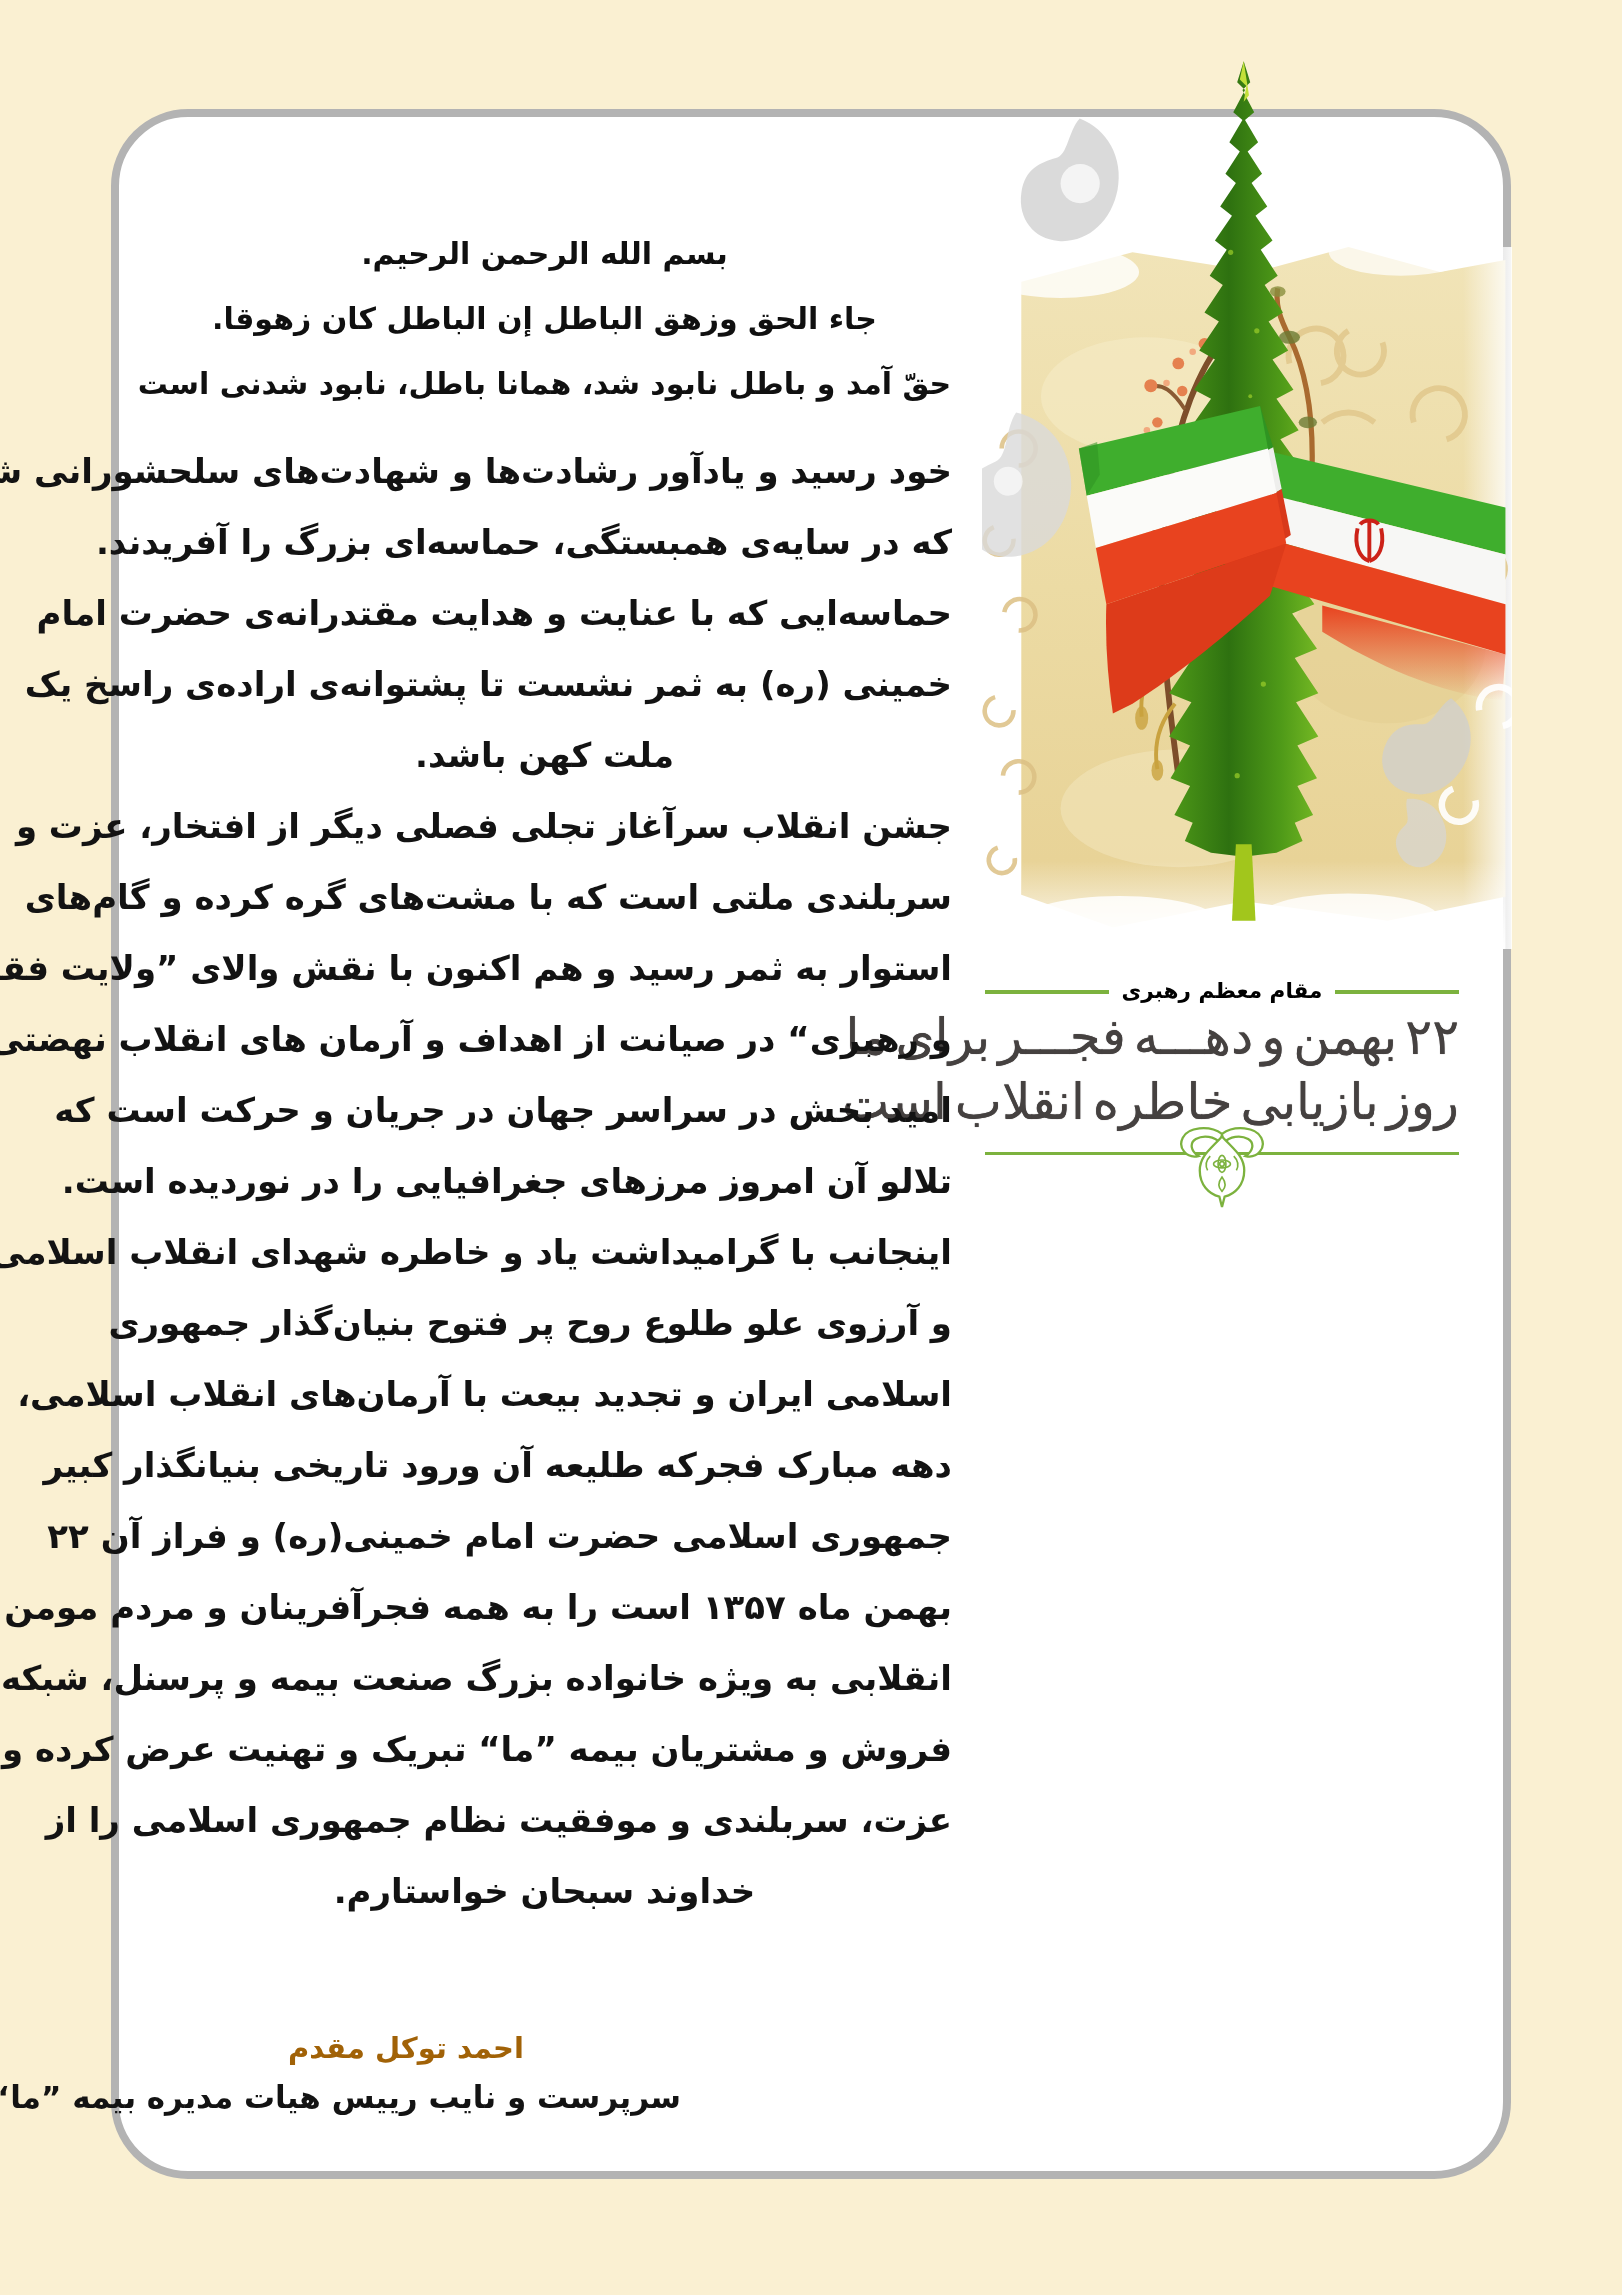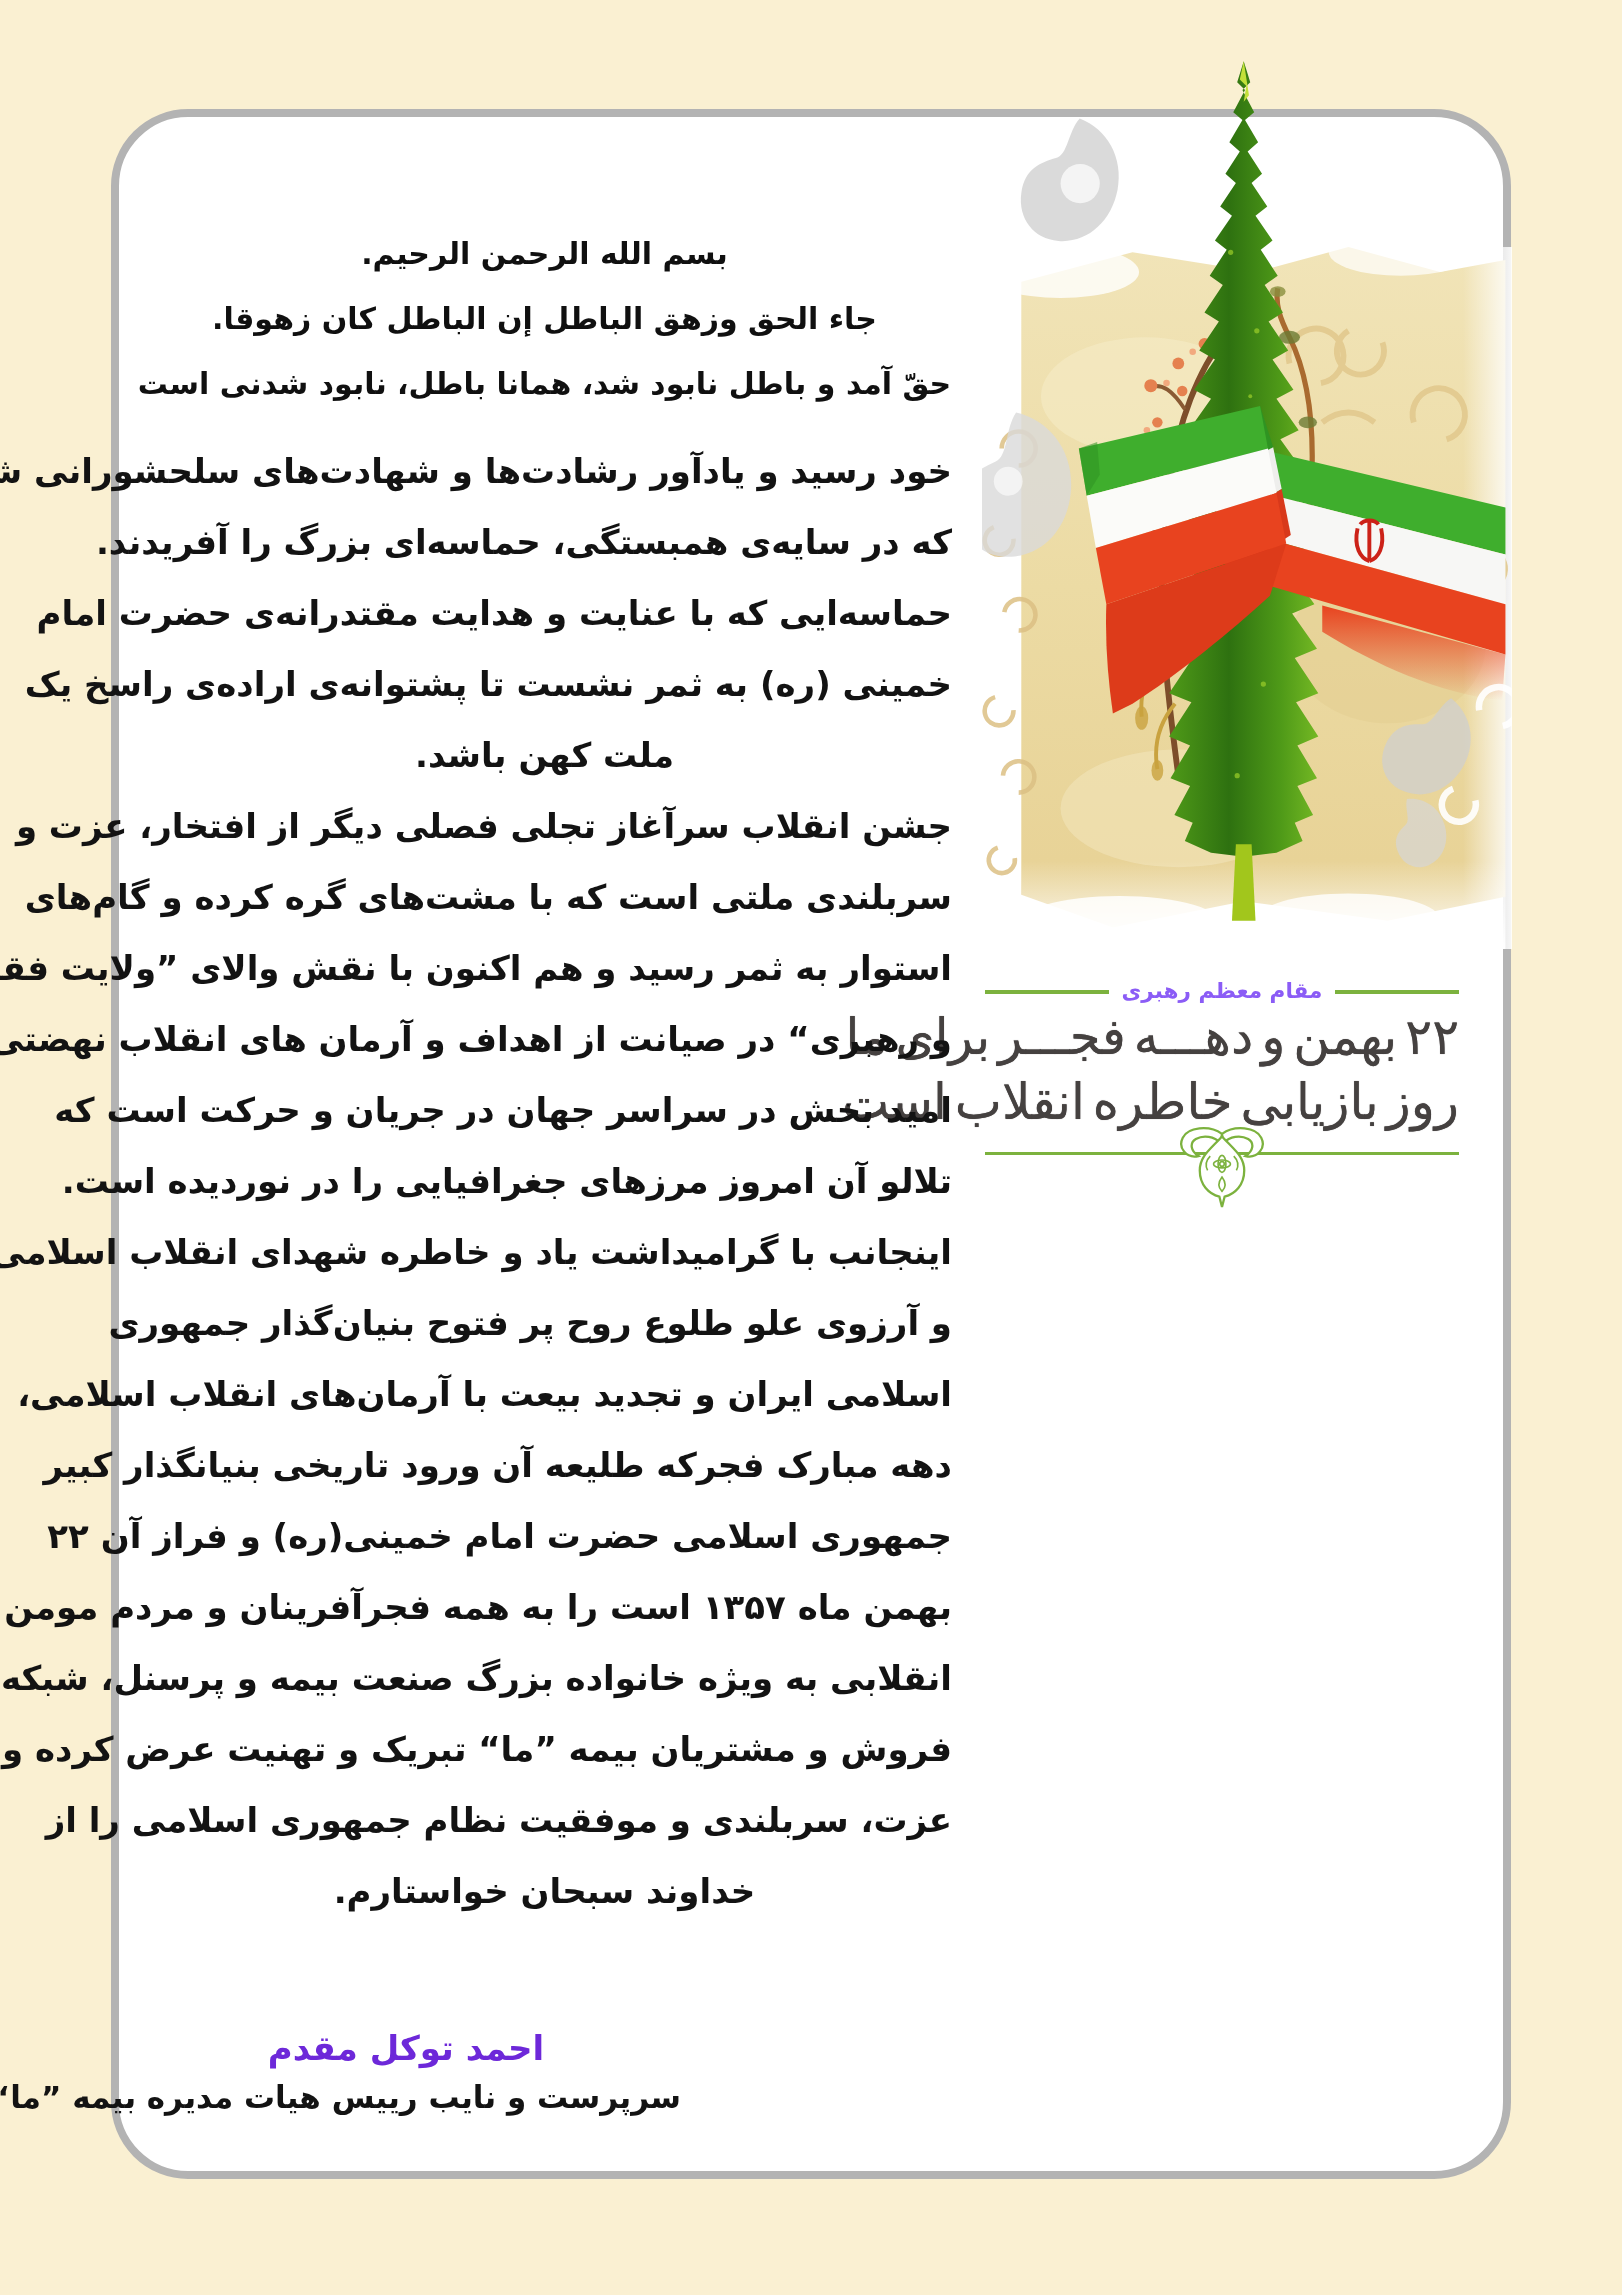--- a/index.html
+++ b/index.html
@@ -16,27 +16,27 @@
   }
   
   .opening{position:absolute; left:137px; top:221px; width:815px;}
   .opening .tline{height:65px; line-height:65px; font-size:30px; font-weight:bold; color:#101010;}
   .bodytext{position:absolute; left:137px; top:436px; width:815px;}
   .bodytext .tline{height:71px; line-height:71px; font-size:34px; font-weight:bold; color:#131313;}
   .tline{white-space:nowrap; overflow:visible;}
   .tj{text-align:justify; text-align-last:justify;}
   .tc{text-align:left; text-align-last:center;}
   .signature{position:absolute; left:131px; top:2027px; width:550px; text-align:center;}
-  .sig-name{font-size:34px; line-height:43px; font-weight:bold; color:#6d28d9; white-space:nowrap;}
+  .sig-name{font-size:29px; line-height:43px; font-weight:bold; color:#a16207; white-space:nowrap;}
   .sig-title{font-size:31px; line-height:39px; font-weight:bold; color:#131313; margin-top:7.9px; white-space:nowrap;}
   
   .quote{position:absolute; left:985px; top:979px; width:474px;}
   .q-caption{display:flex; align-items:center; gap:13px; height:26px;}
   .q-rule{flex:1; height:3.3px; background:#7cb23e;}
-  .q-caption-text{font-size:21.6px; font-weight:bold; color:#8b5cf6; white-space:nowrap; padding-bottom:2.6px;}
+  .q-caption-text{font-size:21.6px; font-weight:bold; color:#000000; white-space:nowrap; padding-bottom:2.6px;}
   .q-big{font-size:50px; font-weight:normal; color:#454140; line-height:65px; height:65px;
          text-align:center; text-align-last:center; white-space:nowrap;
          word-spacing:-7.9px; letter-spacing:-0.7px; text-shadow:0 0 0.7px #454140;}
   .q-big.first{margin-top:0;}
   .q-bottom{position:relative; height:111px;}
   .q-bottom .q-rule2{position:absolute; left:0; right:0; top:17px; height:3.3px; background:#7cb23e;}
   .q-medallion{position:absolute; left:50%; top:-9.2px; transform:translateX(-50%);}
   
   .illustration{position:absolute; left:982px; top:56px; width:530px; height:893px;}
 </style>

